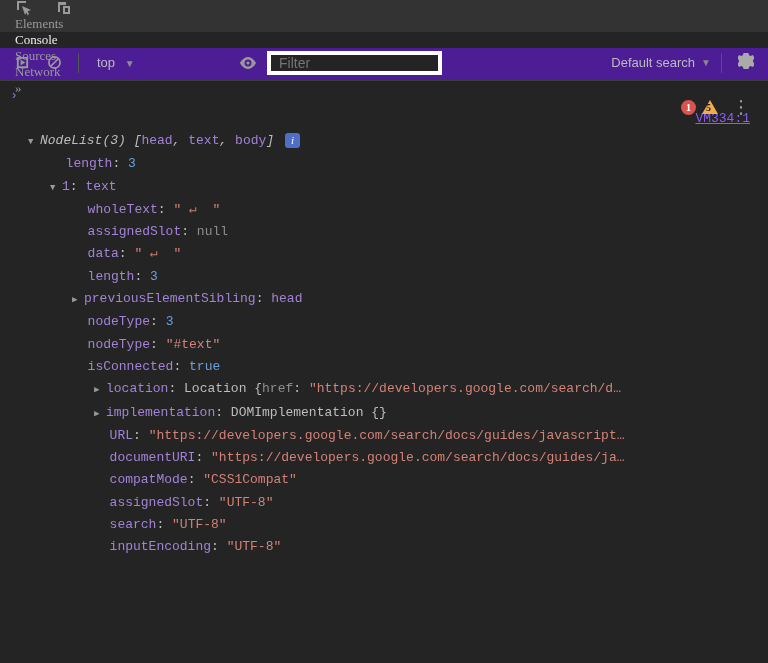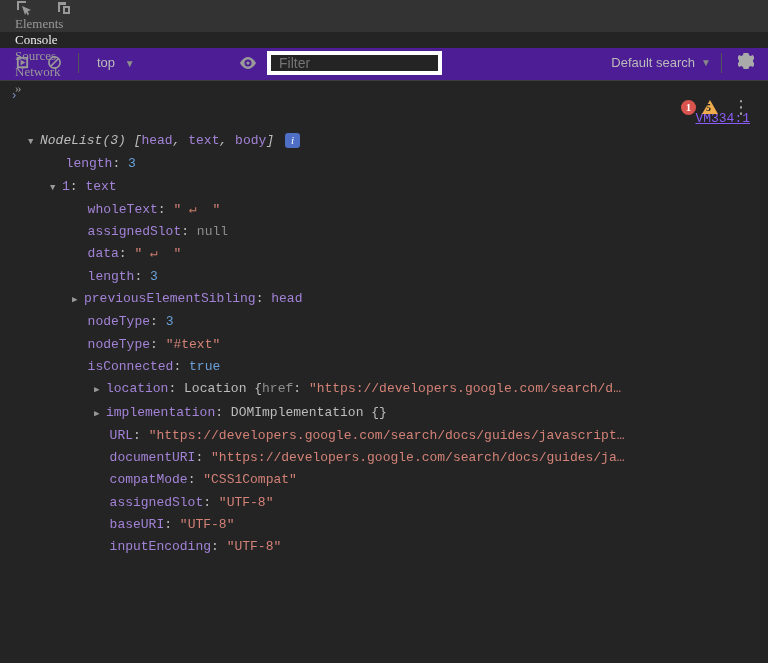--- a/index.html
+++ b/index.html
@@ -204,18 +204,18 @@
     <div class="node indent3"><span class="arrow closed"></span><span class="tok-purple">implementation</span><span class="tok-gray">: </span><span class="tok-gray">DOMImplementation {}</span></div>
 
     <div class="node indent3">  <span class="tok-purple">URL</span><span class="tok-gray">: </span><span class="tok-str">"https://developers.google.com/search/docs/guides/javascript…</span></div>
 
     <div class="node indent3">  <span class="tok-purple">documentURI</span><span class="tok-gray">: </span><span class="tok-str">"https://developers.google.com/search/docs/guides/ja…</span></div>
 
     <div class="node indent3">  <span class="tok-purple">compatMode</span><span class="tok-gray">: </span><span class="tok-str">"CSS1Compat"</span></div>
 
     <div class="node indent3">  <span class="tok-purple">assignedSlot</span><span class="tok-gray">: </span><span class="tok-str">"UTF-8"</span></div>
 
-    <div class="node indent3">  <span class="tok-purple">baseURI</span><span class="tok-gray">: </span><span class="tok-str">"UTF-8"</span></div>
+    <div class="node indent3">  <span class="tok-purple">search</span><span class="tok-gray">: </span><span class="tok-str">"UTF-8"</span></div>
 
     <div class="node indent3">  <span class="tok-purple">inputEncoding</span><span class="tok-gray">: </span><span class="tok-str">"UTF-8"</span></div>
 
   </div>
 </div>
 
 </body></html>

